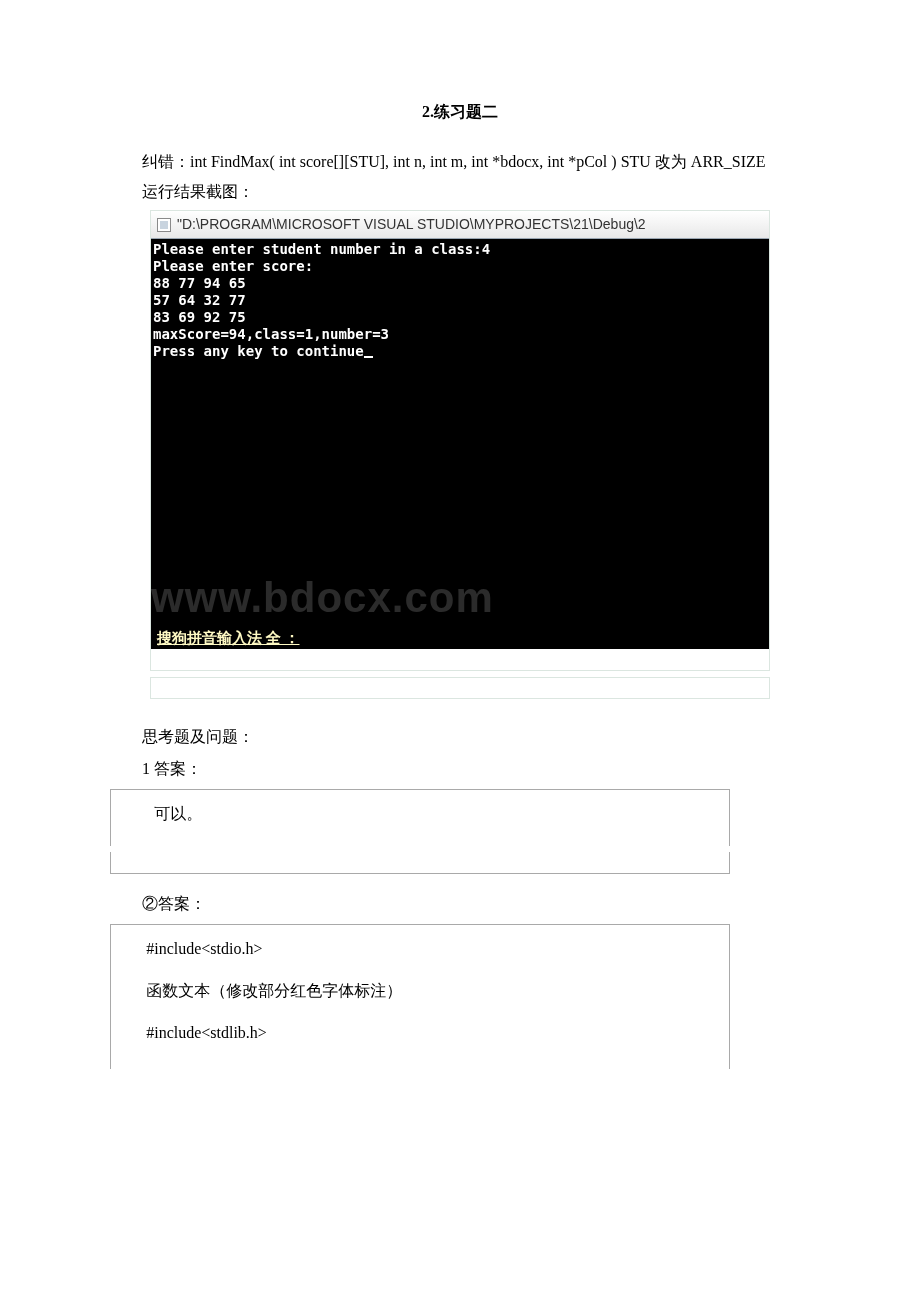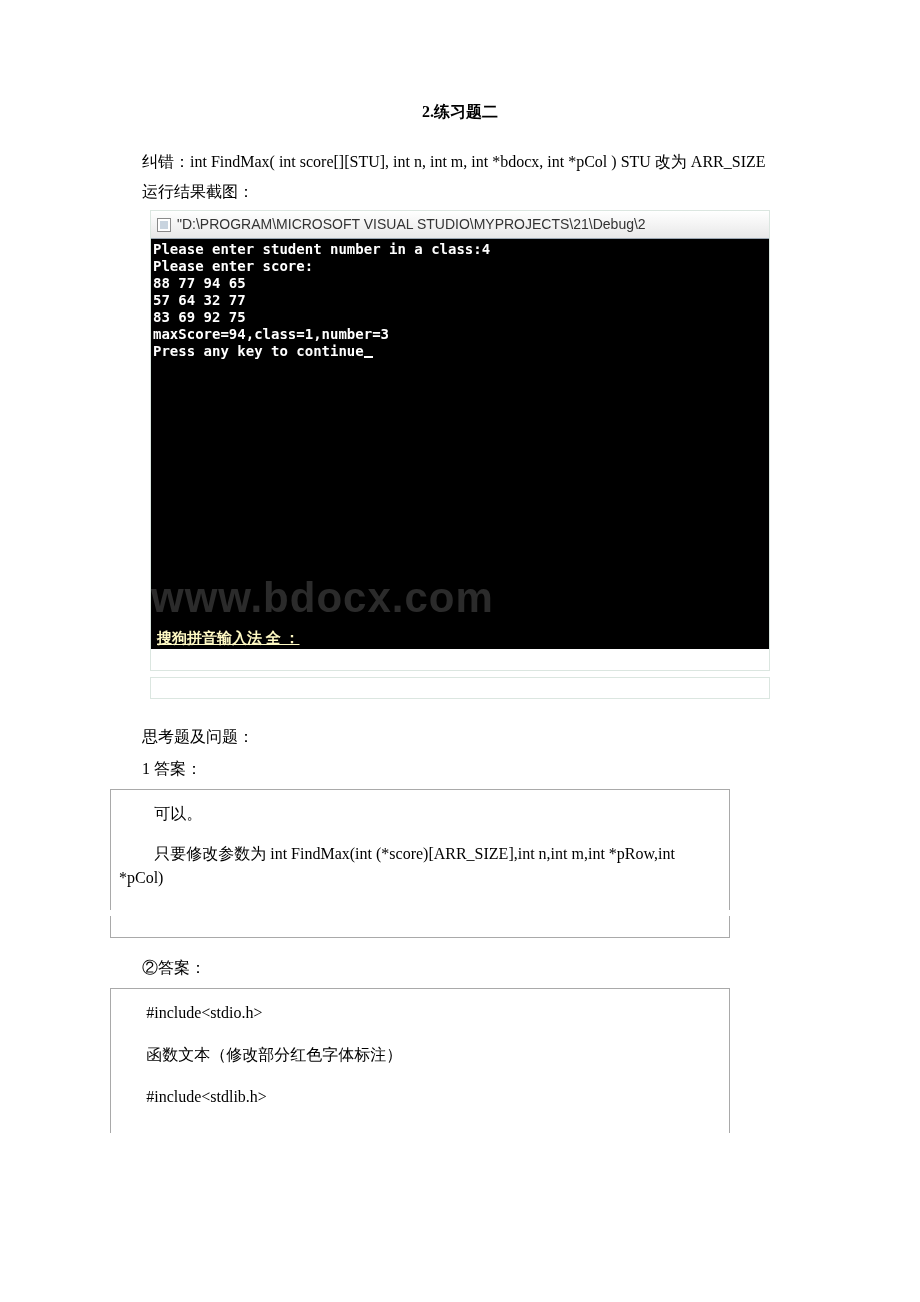--- a/index.html
+++ b/index.html
@@ -170,21 +170,20 @@
 <div class="blank-bar"></div>
 <div class="blank-bar2"></div>
 
 <div class="sect-gap"></div>
 
 <p class="para">思考题及问题：</p>
 <p class="para">1 答案：</p>
 
 <div class="answer-box">
   <p class="para">可以。</p>
-  <p class="para" style="margin-top:16px;">只要修改参数为 int FindMax(int (*score)[ARR_SIZE],int n,int m,int *pRow,int *pCol)</p>
 </div>
 <div class="blank-low"></div>
 
 <p class="para" style="margin-top:18px;">②答案：</p>
 
 <div class="answer-box2">
   <p class="line">#include&lt;stdio.h&gt;</p>
   <p class="line">函数文本（修改部分红色字体标注）</p>
   <p class="line">#include&lt;stdlib.h&gt;</p>
 </div>

